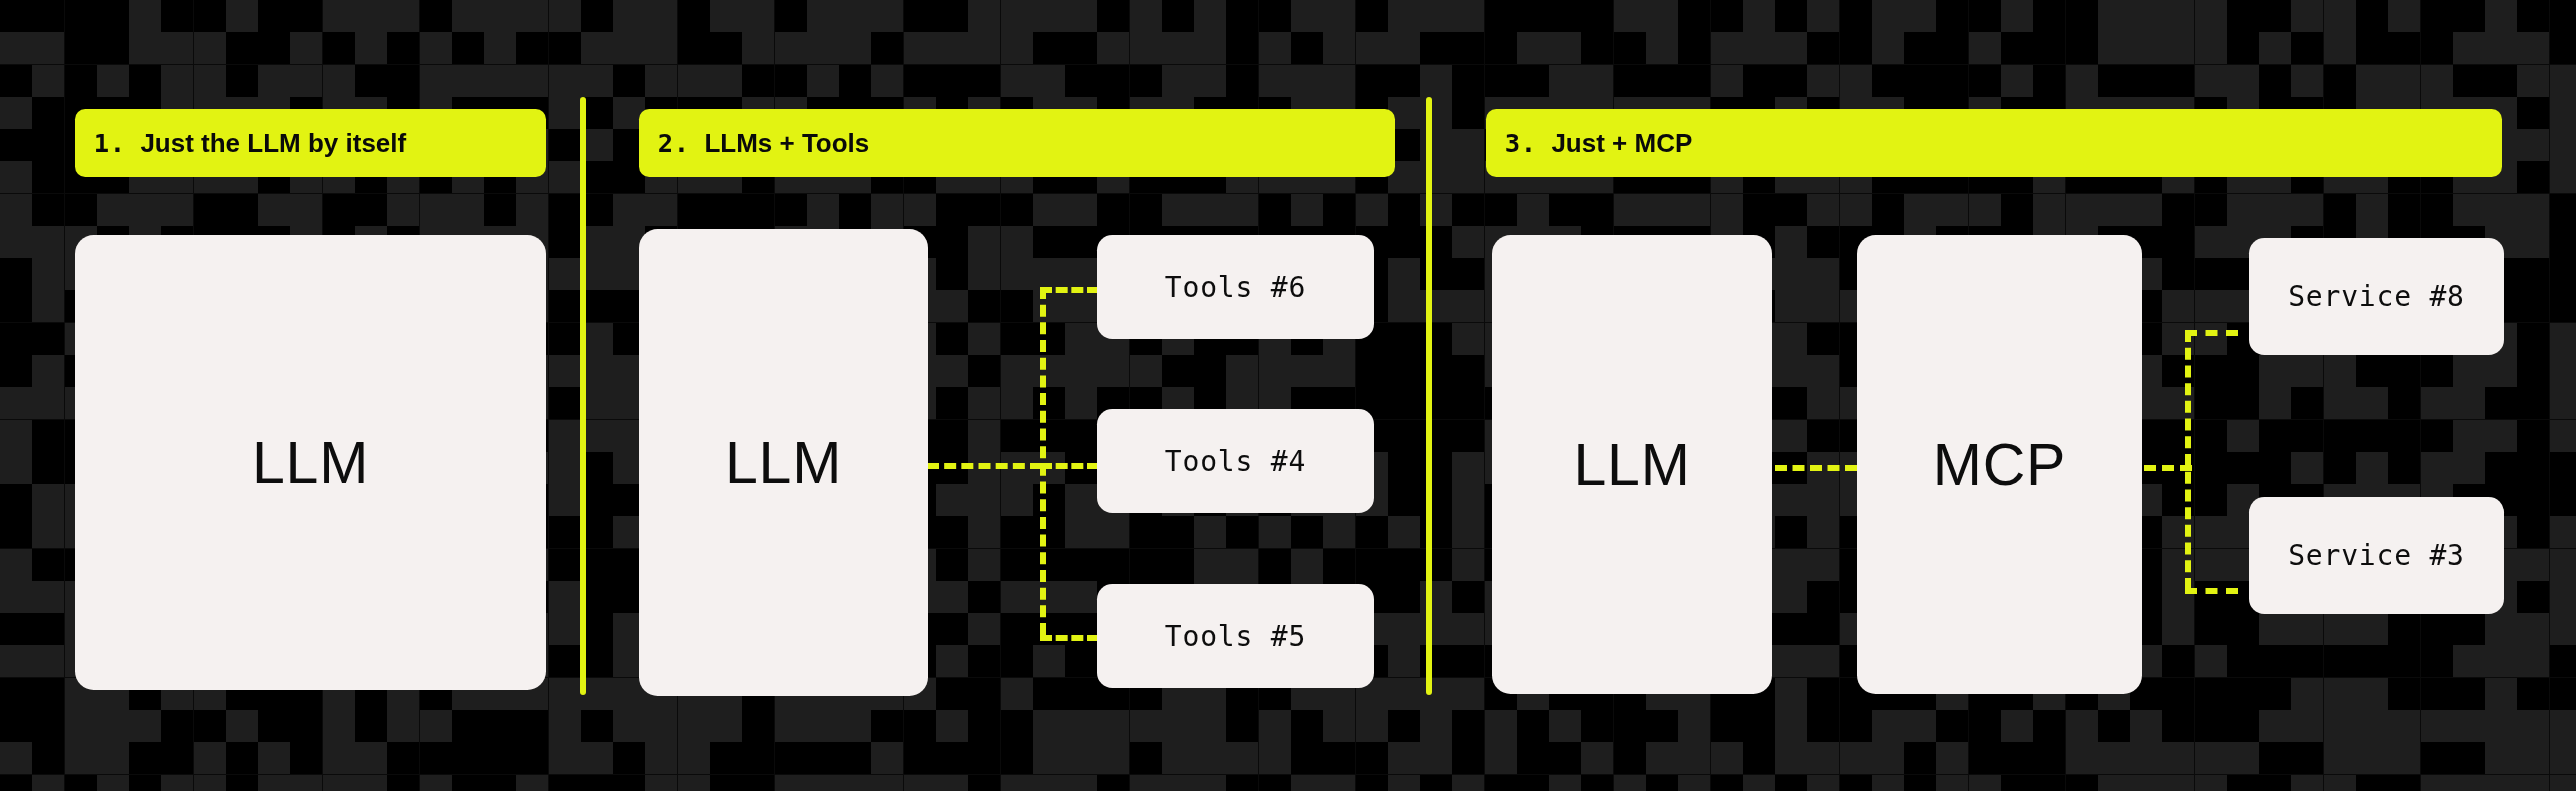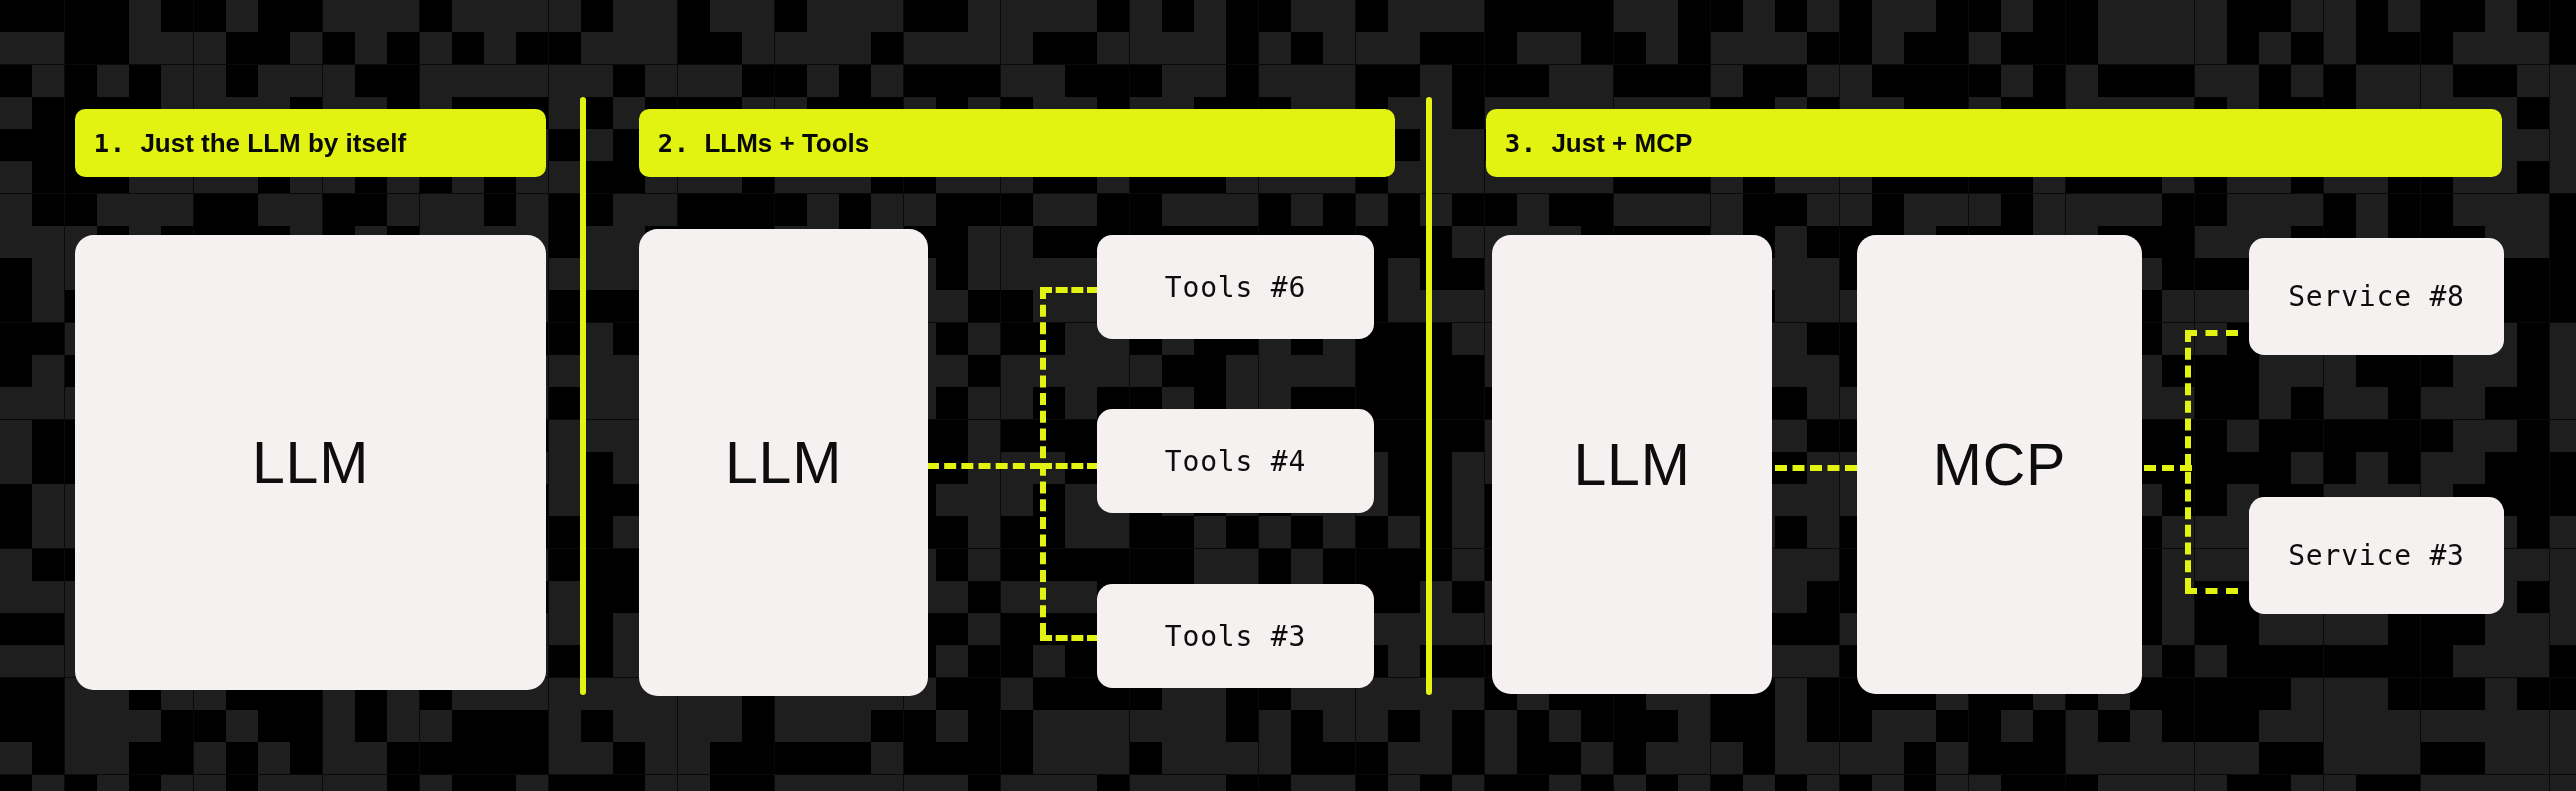--- a/index.html
+++ b/index.html
@@ -2140,21 +2140,21 @@
       <div class="card big" style="left: 639px; top: 229px; width: 289px; height: 467px; background: rgb(245, 241, 240);">
         <span class="card-label-big" style="color: rgb(13, 13, 13);">LLM</span>
       </div>
       <div class="card" style="left: 1097px; top: 235px; width: 277px; height: 104px; background: rgb(245, 241, 240);">
         <span class="card-label-mono" style="color: rgb(13, 13, 13);">Tools #6</span>
       </div>
       <div class="card" style="left: 1097px; top: 409px; width: 277px; height: 104px; background: rgb(245, 241, 240);">
         <span class="card-label-mono" style="color: rgb(13, 13, 13);">Tools #4</span>
       </div>
       <div class="card" style="left: 1097px; top: 584px; width: 277px; height: 104px; background: rgb(245, 241, 240);">
-        <span class="card-label-mono" style="color: rgb(13, 13, 13);">Tools #3</span>
+        <span class="card-label-mono" style="color: rgb(13, 13, 13);">Tools #5</span>
       </div>
       <div class="conn-h" style="left: 1775px; top: 465px; width: 82px; border-top-color: rgb(226, 243, 18);"></div>
       <div class="conn-h" style="left: 2144px; top: 465px; width: 48px; border-top-color: rgb(226, 243, 18);"></div>
       <div class="conn-v" style="left: 2185px; top: 330px; height: 260px; border-left-color: rgb(226, 243, 18);"></div>
       <div class="conn-h" style="left: 2185px; top: 330px; width: 53px; border-top-color: rgb(226, 243, 18);"></div>
       <div class="conn-h" style="left: 2185px; top: 588px; width: 53px; border-top-color: rgb(226, 243, 18);"></div>
       <div class="header-pill" style="left: 1486px; top: 109px; width: 1016px; height: 68px; background: rgb(226, 243, 18);">
         <span class="header-num">3.</span>
         <span class="header-text">Just + MCP</span>
       </div>

